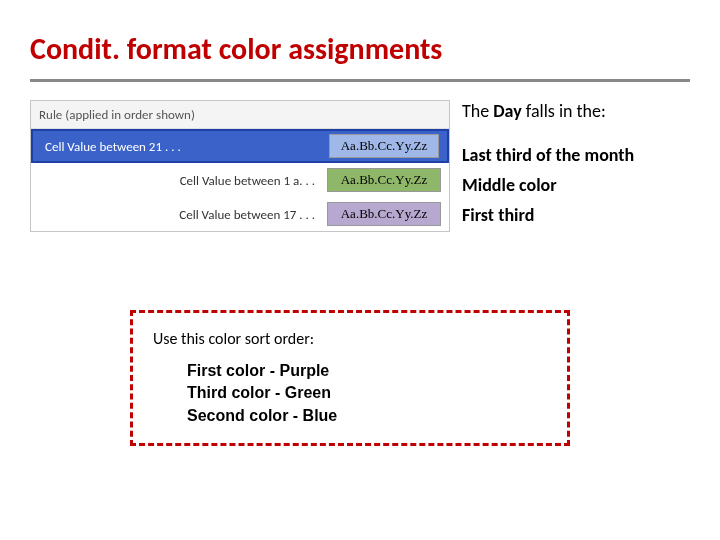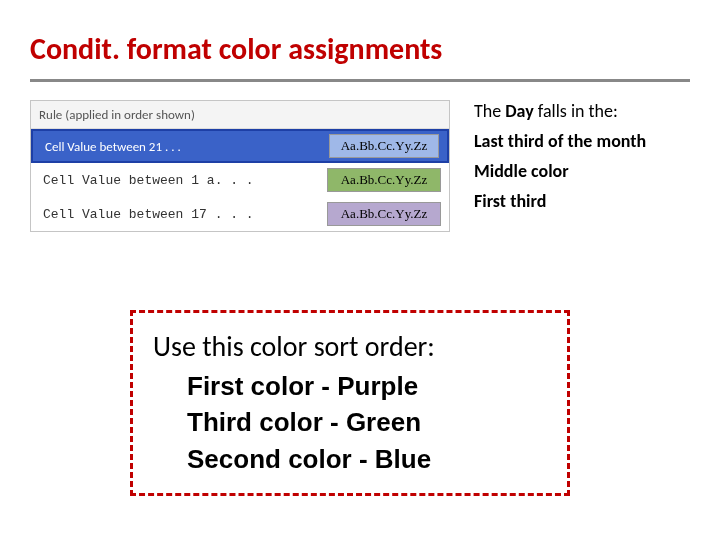--- a/index.html
+++ b/index.html
@@ -14,21 +14,21 @@
   .title {
     font-size: 30px;
     font-weight: bold;
     color: #c00000;
     padding-bottom: 12px;
     border-bottom: 3px solid #888;
     margin-bottom: 18px;
   }
   .middle-row {
     display: flex;
-    gap: 24px;
+    gap: 12px;
     align-items: flex-start;
   }
   .rules-panel {
     border: 1px solid #c5c5c5;
     background: #fff;
     width: 420px;
     font-size: 13px;
   }
   .rules-header {
     display: flex;
@@ -49,63 +49,63 @@
     background: #3a62c8;
     color: #fff;
     border: 2px solid #1d3fa6;
     padding: 0;
   }
   .rule-label {
     width: 296px;
     padding: 6px 12px;
     font-size: 13px;
   }
-  .rule-row:not(.selected) .rule-label { color: #333; text-align: left; font-family: Liberation Mono, monospace; }
+  .rule-row:not(.selected) .rule-label { color: #333; text-align: right; }
   .format-swatch {
     flex: 1;
     margin: 3px 8px 3px 0;
     padding: 3px 4px;
     text-align: center;
     font-size: 13px;
     color: #000;
     border: 1px solid #999;
     font-family: Liberation Serif, serif;
   }
   .rule-row.selected .format-swatch { margin-top: 3px; margin-bottom: 3px; }
   .explain {
     flex: 1;
     padding-top: 0;
   }
   .explain-heading {
     font-size: 18px;
-    margin-bottom: 8px;
+    margin-bottom: 22px;
     color: #000;
   }
   .explain-heading .bold { font-weight: bold; }
   .explain-list {
     font-size: 18px;
     color: #000;
   }
   .explain-list div { margin: 8px 0; font-weight: bold; }
   .callout {
     position: absolute;
     left: 130px;
     top: 310px;
     width: 440px;
     border: 3px dashed #c00000;
     padding: 16px 20px 16px 20px;
     background: #fff;
   }
   .callout-line1 {
-    font-size: 28px;
+    font-size: 16px;
     color: #000;
-    margin-bottom: 4px;
+    margin-bottom: 12px;
   }
   .callout-colors {
-    font-size: 26px;
+    font-size: 16px;
     color: #000;
     font-family: Arial, sans-serif;
     font-weight: bold;
     padding-left: 34px;
     line-height: 1.4;
   }
 </style>
 </head>
 <body>
 

